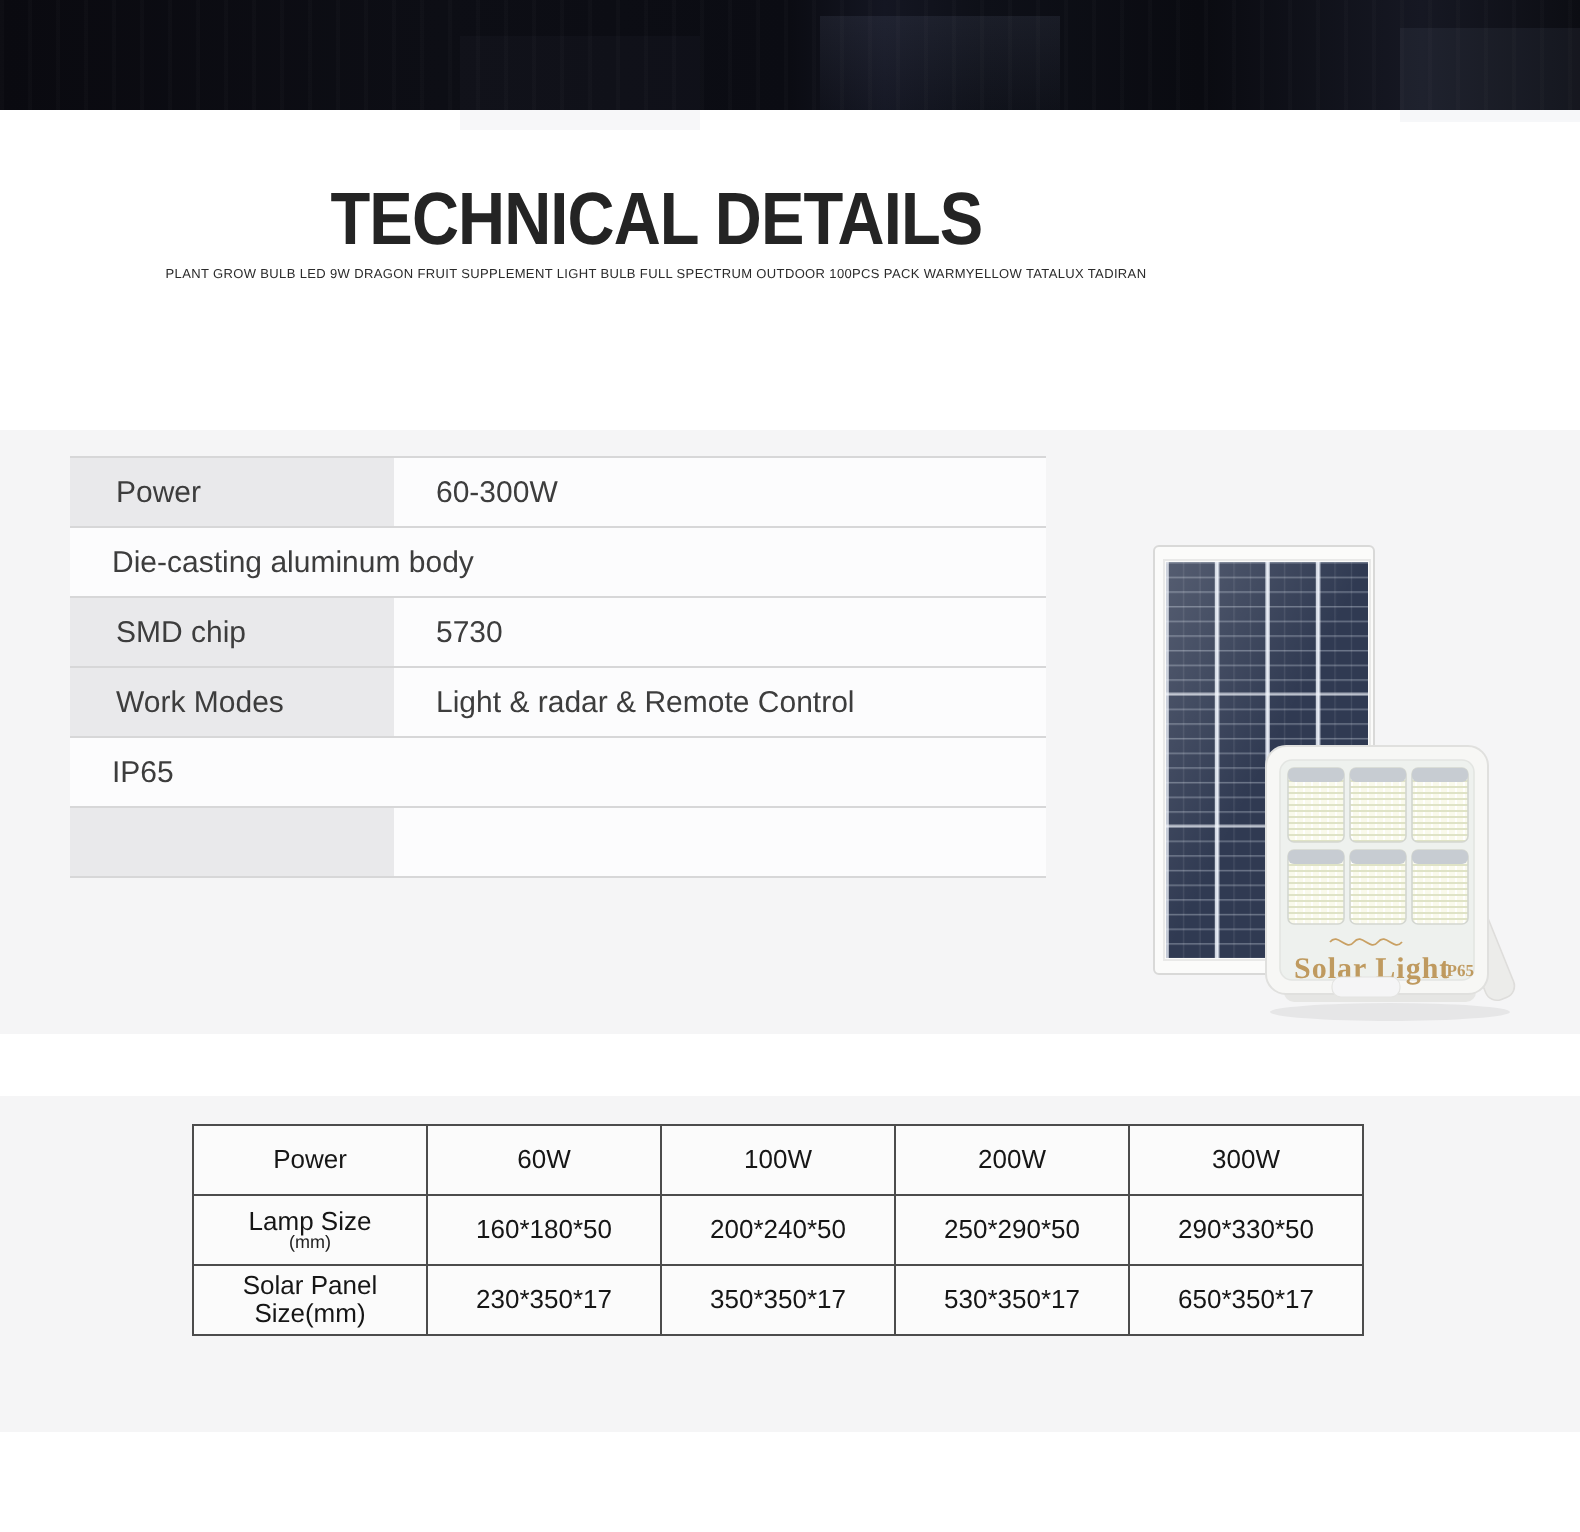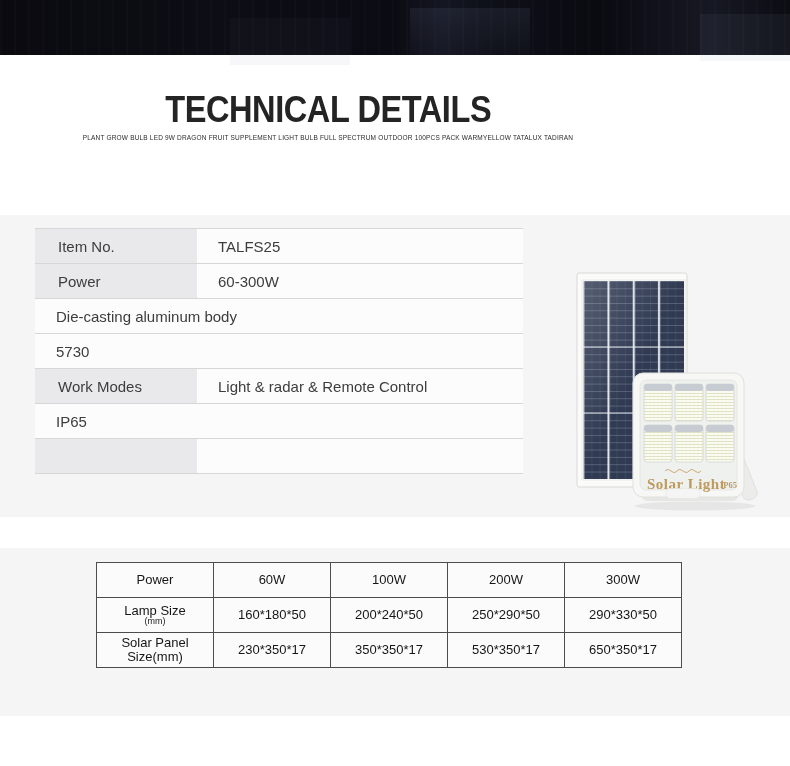--- a/index.html
+++ b/index.html
@@ -69,31 +69,28 @@
 <div class="hero"></div>
 
 <div class="title-block">
   <h1>TECHNICAL DETAILS</h1>
   <div class="subtitle">PLANT GROW BULB LED 9W DRAGON FRUIT SUPPLEMENT LIGHT BULB FULL SPECTRUM OUTDOOR 100PCS PACK WARMYELLOW TATALUX TADIRAN</div>
 </div>
 
 <div class="spec-section">
   <div class="spec-table">
     <div class="spec-row">
-      <div class="spec-label">Item No.</div>
-      <div class="spec-value">TALFS25</div>
-    </div>
-    <div class="spec-row">
       <div class="spec-label">Power</div>
       <div class="spec-value">60-300W</div>
     </div>
     <div class="spec-row">
       <div class="spec-value">Die-casting aluminum body</div>
     </div>
     <div class="spec-row">
+      <div class="spec-label">SMD chip</div>
       <div class="spec-value">5730</div>
     </div>
     <div class="spec-row">
       <div class="spec-label">Work Modes</div>
       <div class="spec-value">Light &amp; radar &amp; Remote Control</div>
     </div>
     <div class="spec-row">
       <div class="spec-value">IP65</div>
     </div>
     <div class="spec-row">

